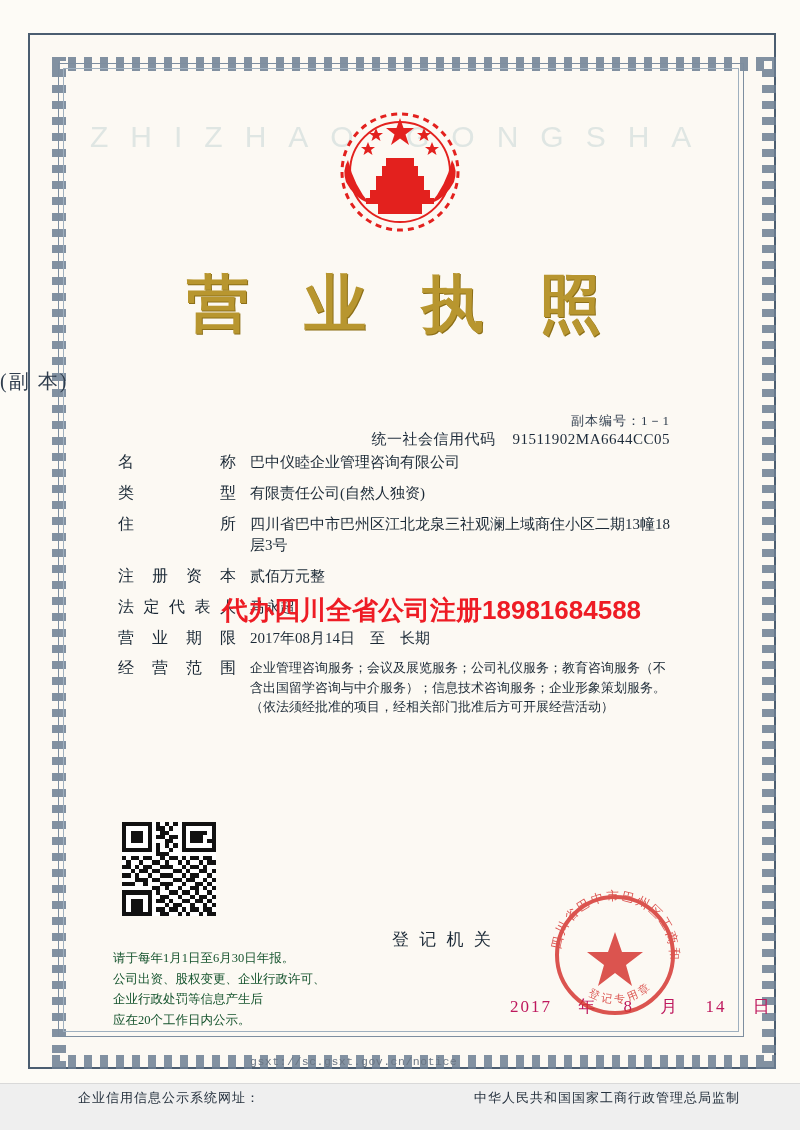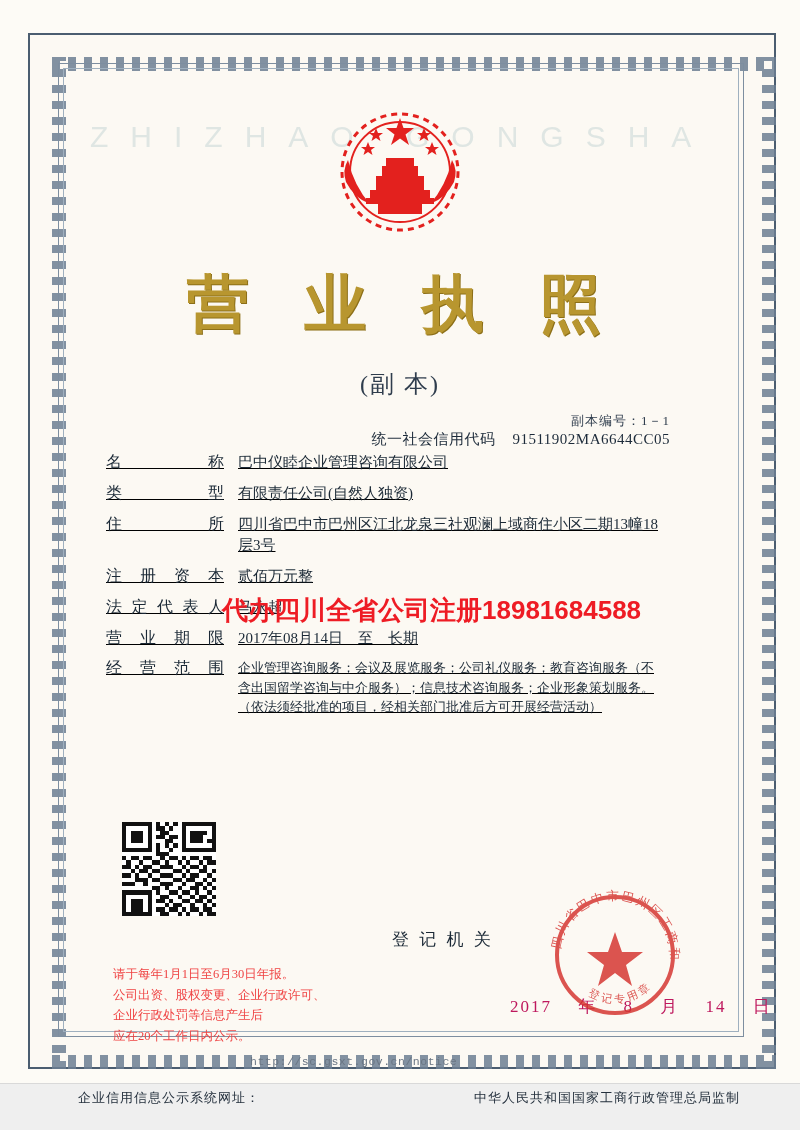--- a/index.html
+++ b/index.html
@@ -90,22 +90,22 @@
     font-size: 62px;
     letter-spacing: 20px;
     color: #b8962f;
     text-shadow: 1px 1px 0 #8c6f18;
     padding-left: 8px;
   }
   .subtitle {
     position: absolute;
     left: 0; right: 0;
     top: 368px;
-    text-align: center;
-    font-size: 24px;
+    text-align: left;
+    font-size: 20px;
     color: #2f3d4d;
     letter-spacing: 2px;
   }
   .copy-no {
     position: absolute;
     right: 130px;
     top: 412px;
     font-size: 13px;
     color: #2f3d4d;
     letter-spacing: 1px;
@@ -117,24 +117,23 @@
     font-size: 15px;
     color: #1d2b3a;
     letter-spacing: .5px;
     text-align: right;
     white-space: nowrap;
   }
 
   
   .fields {
     position: absolute;
-    left: 106px;
+    left: 118px;
     top: 452px;
     width: 560px;
-    text-decoration: underline;
   }
   .row {
     display: flex;
     align-items: flex-start;
     margin-bottom: 9px;
   }
   .label {
     width: 118px;
     flex: 0 0 118px;
     font-size: 16px;
@@ -182,23 +181,22 @@
     background: #fff;
   }
   .qr svg { display: block; }
 
   
   .notice {
     position: absolute;
     left: 113px;
     top: 948px;
     font-size: 12.5px;
-    color: #ef4444;
+    color: #14532d;
     line-height: 1.65;
-    margin-top: 16px;
   }
 
   
   .reg-auth {
     position: absolute;
     left: 392px;
     top: 928px;
     font-size: 17px;
     letter-spacing: 3px;
     color: #1b2936;
@@ -628,19 +626,19 @@
       <polygon points="75,52 82,72 103,72 86,85 92,106 75,93 58,106 64,85 47,72 68,72" fill="#d4302c"></polygon>
       <text font-family="'Liberation Serif', serif" font-size="12.5" fill="#d4302c" letter-spacing="2">
         <textPath href="#sealArc" startOffset="3%">四川省巴中市巴州区工商和质量技术监督管理局</textPath>
       </text>
       <text font-family="'Liberation Serif', serif" font-size="11" fill="#d4302c" letter-spacing="3">
         <textPath href="#sealArcBottom" startOffset="22%">登记专用章</textPath>
       </text>
     </svg>
   </div>
 
-  <div class="url-inline">http://sc.gsxt.gov.cn/notice</div>
+  <div class="url-inline">gsxt://sc.gsxt.gov.cn/notice</div>
 
   <div class="footer"></div>
   <div class="footer-left">企业信用信息公示系统网址：</div>
   <div class="footer-right">中华人民共和国国家工商行政管理总局监制</div>
 
 </div>
 
 </body></html>

